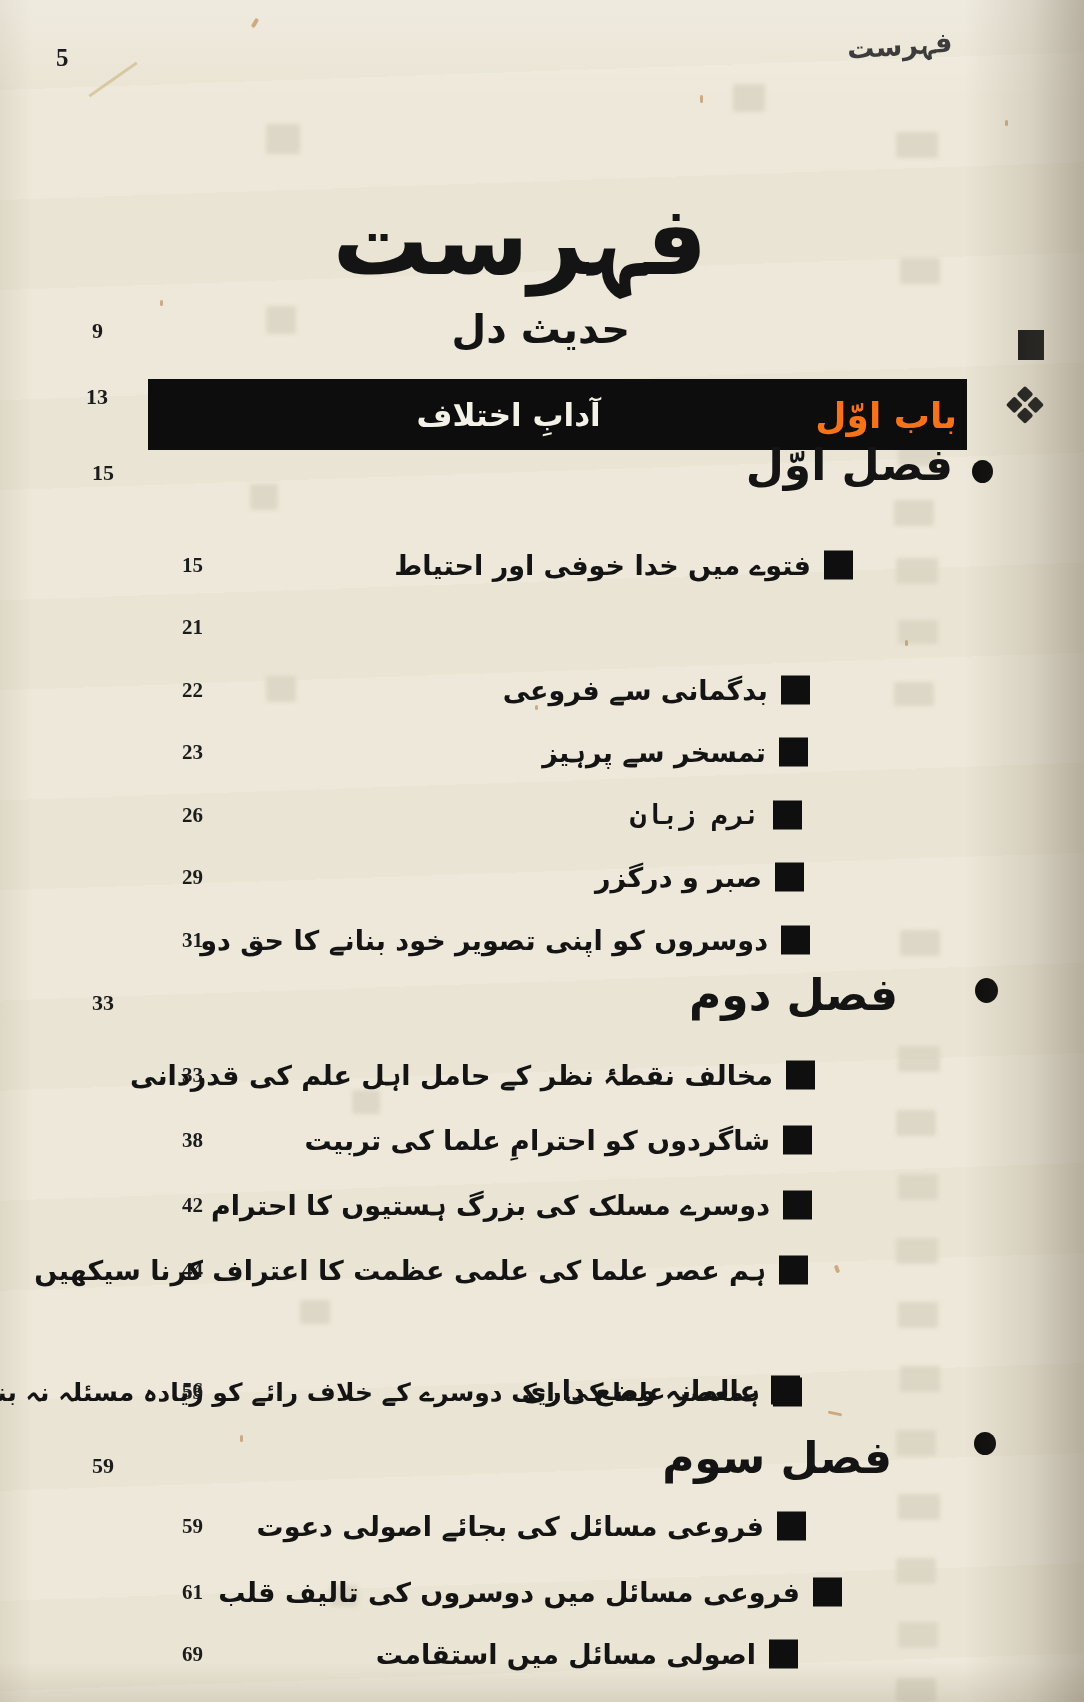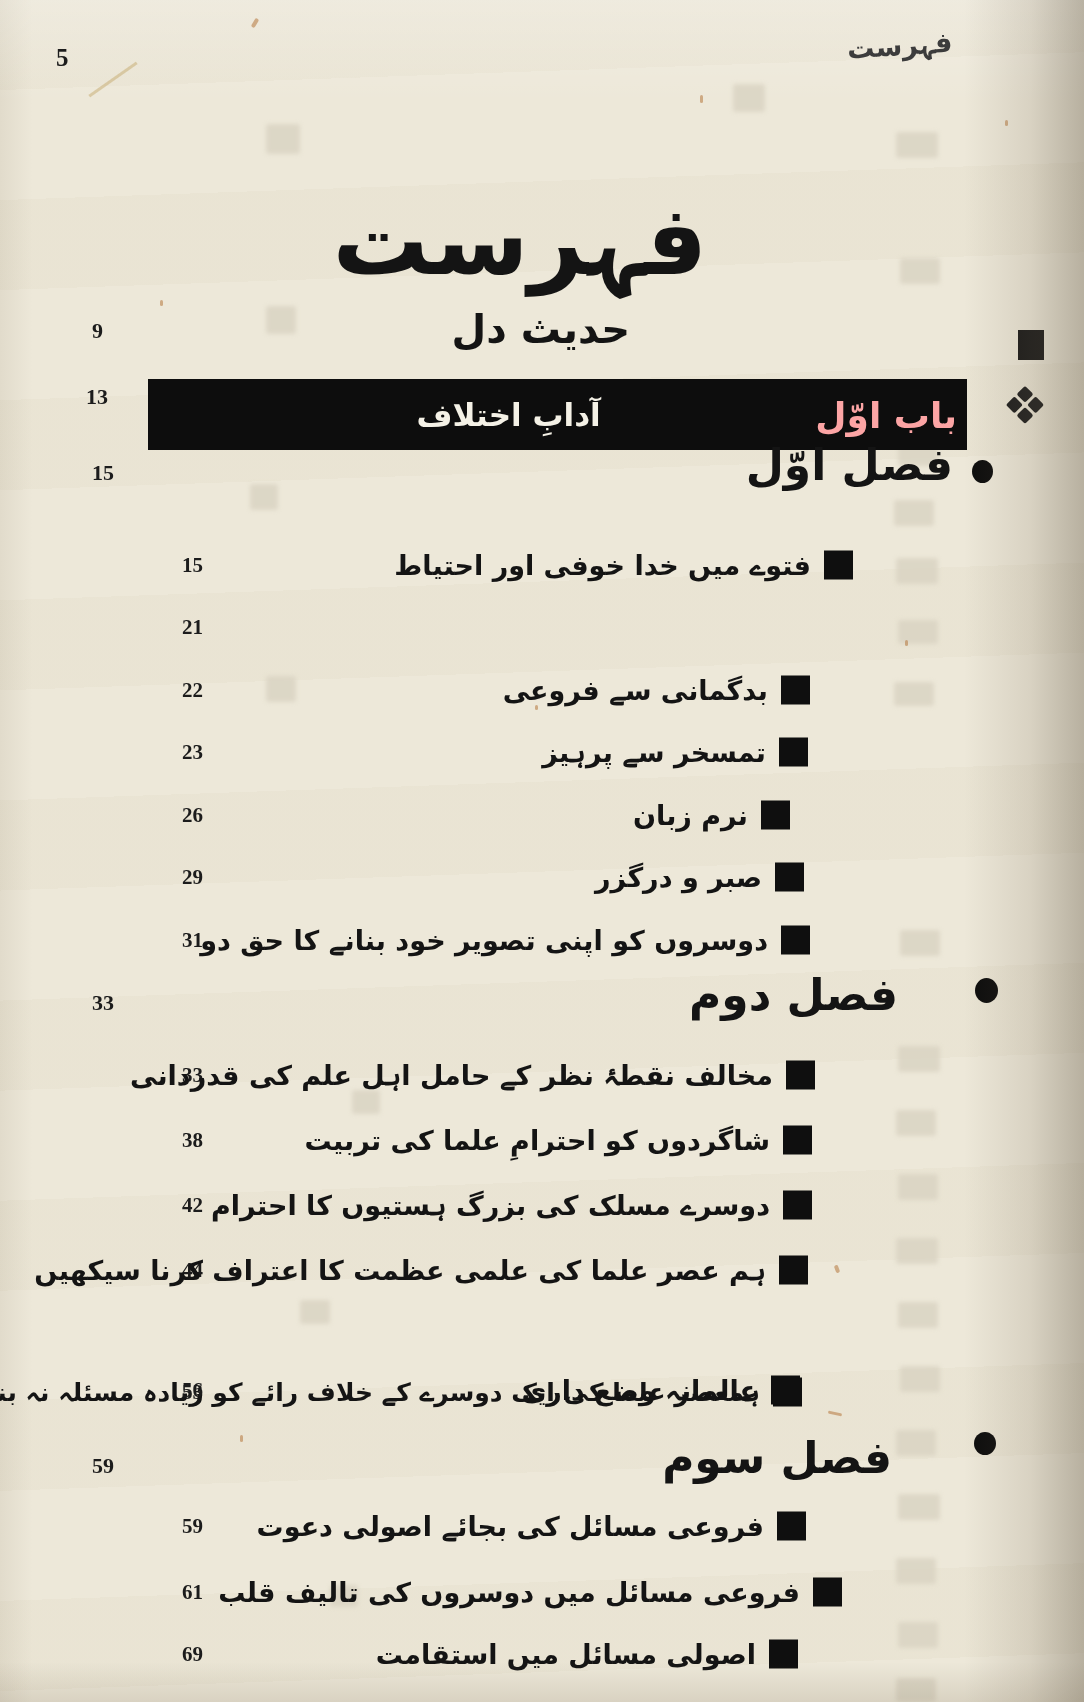--- a/index.html
+++ b/index.html
@@ -43,21 +43,21 @@
   
   .poem-row{position:absolute;left:0;top:296px;width:100%;height:66px;}
   .poem-label{position:absolute;right:454px;top:50%;transform:translateY(-50%);font-size:40px;}
   .poem-page{position:absolute;left:92px;top:318px;font-size:22px;}
 
   
   .chapter-bar{
     position:absolute;left:150px;top:381px;width:815px;height:67px;
     background:#0d0d0d;box-shadow:0 0 0 2px #0d0d0d;
   }
-  .chapter-name{position:absolute;right:8px;top:50%;transform:translateY(-50%);color:#fca5a5;font-size:36px;}
+  .chapter-name{position:absolute;right:8px;top:50%;transform:translateY(-50%);color:#f97316;font-size:36px;}
   .chapter-title{position:absolute;left:44%;top:50%;transform:translate(-50%,-50%);color:#f4f1e6;font-size:31px;}
   .chapter-page{position:absolute;left:86px;top:384px;font-size:22px;}
 
   
   .sect{position:absolute;left:0;width:100%;height:78px;}
   .sect .heading{position:absolute;top:50%;transform:translateY(-50%);font-size:44px;}
   .sect .pnum{position:absolute;left:92px;top:62%;transform:translateY(-50%);font-size:22px;}
 
   
   .row{position:absolute;left:0;width:100%;height:66px;}
@@ -183,21 +183,21 @@
   </div>
   <div class="row" style="top:719px;">
     <span class="pnum serifnum">23</span>
     <span class="body" style="right:276px;">
         <span class="sq"></span>
         <span class="lbl urdu">تمسخر سے پرہیز</span>
       </span>
   </div>
   <div class="row" style="top:782px;">
     <span class="pnum serifnum">26</span>
-    <span class="body" style="right:294px;">
+    <span class="body" style="right:282px;font-family:Liberation Mono, monospace;">
         <span class="sq"></span>
         <span class="lbl urdu">نرم زبان</span>
       </span>
   </div>
   <div class="row" style="top:844px;">
     <span class="pnum serifnum">29</span>
     <span class="body" style="right:280px;">
         <span class="sq"></span>
         <span class="lbl urdu">صبر و درگزر</span>
       </span>

